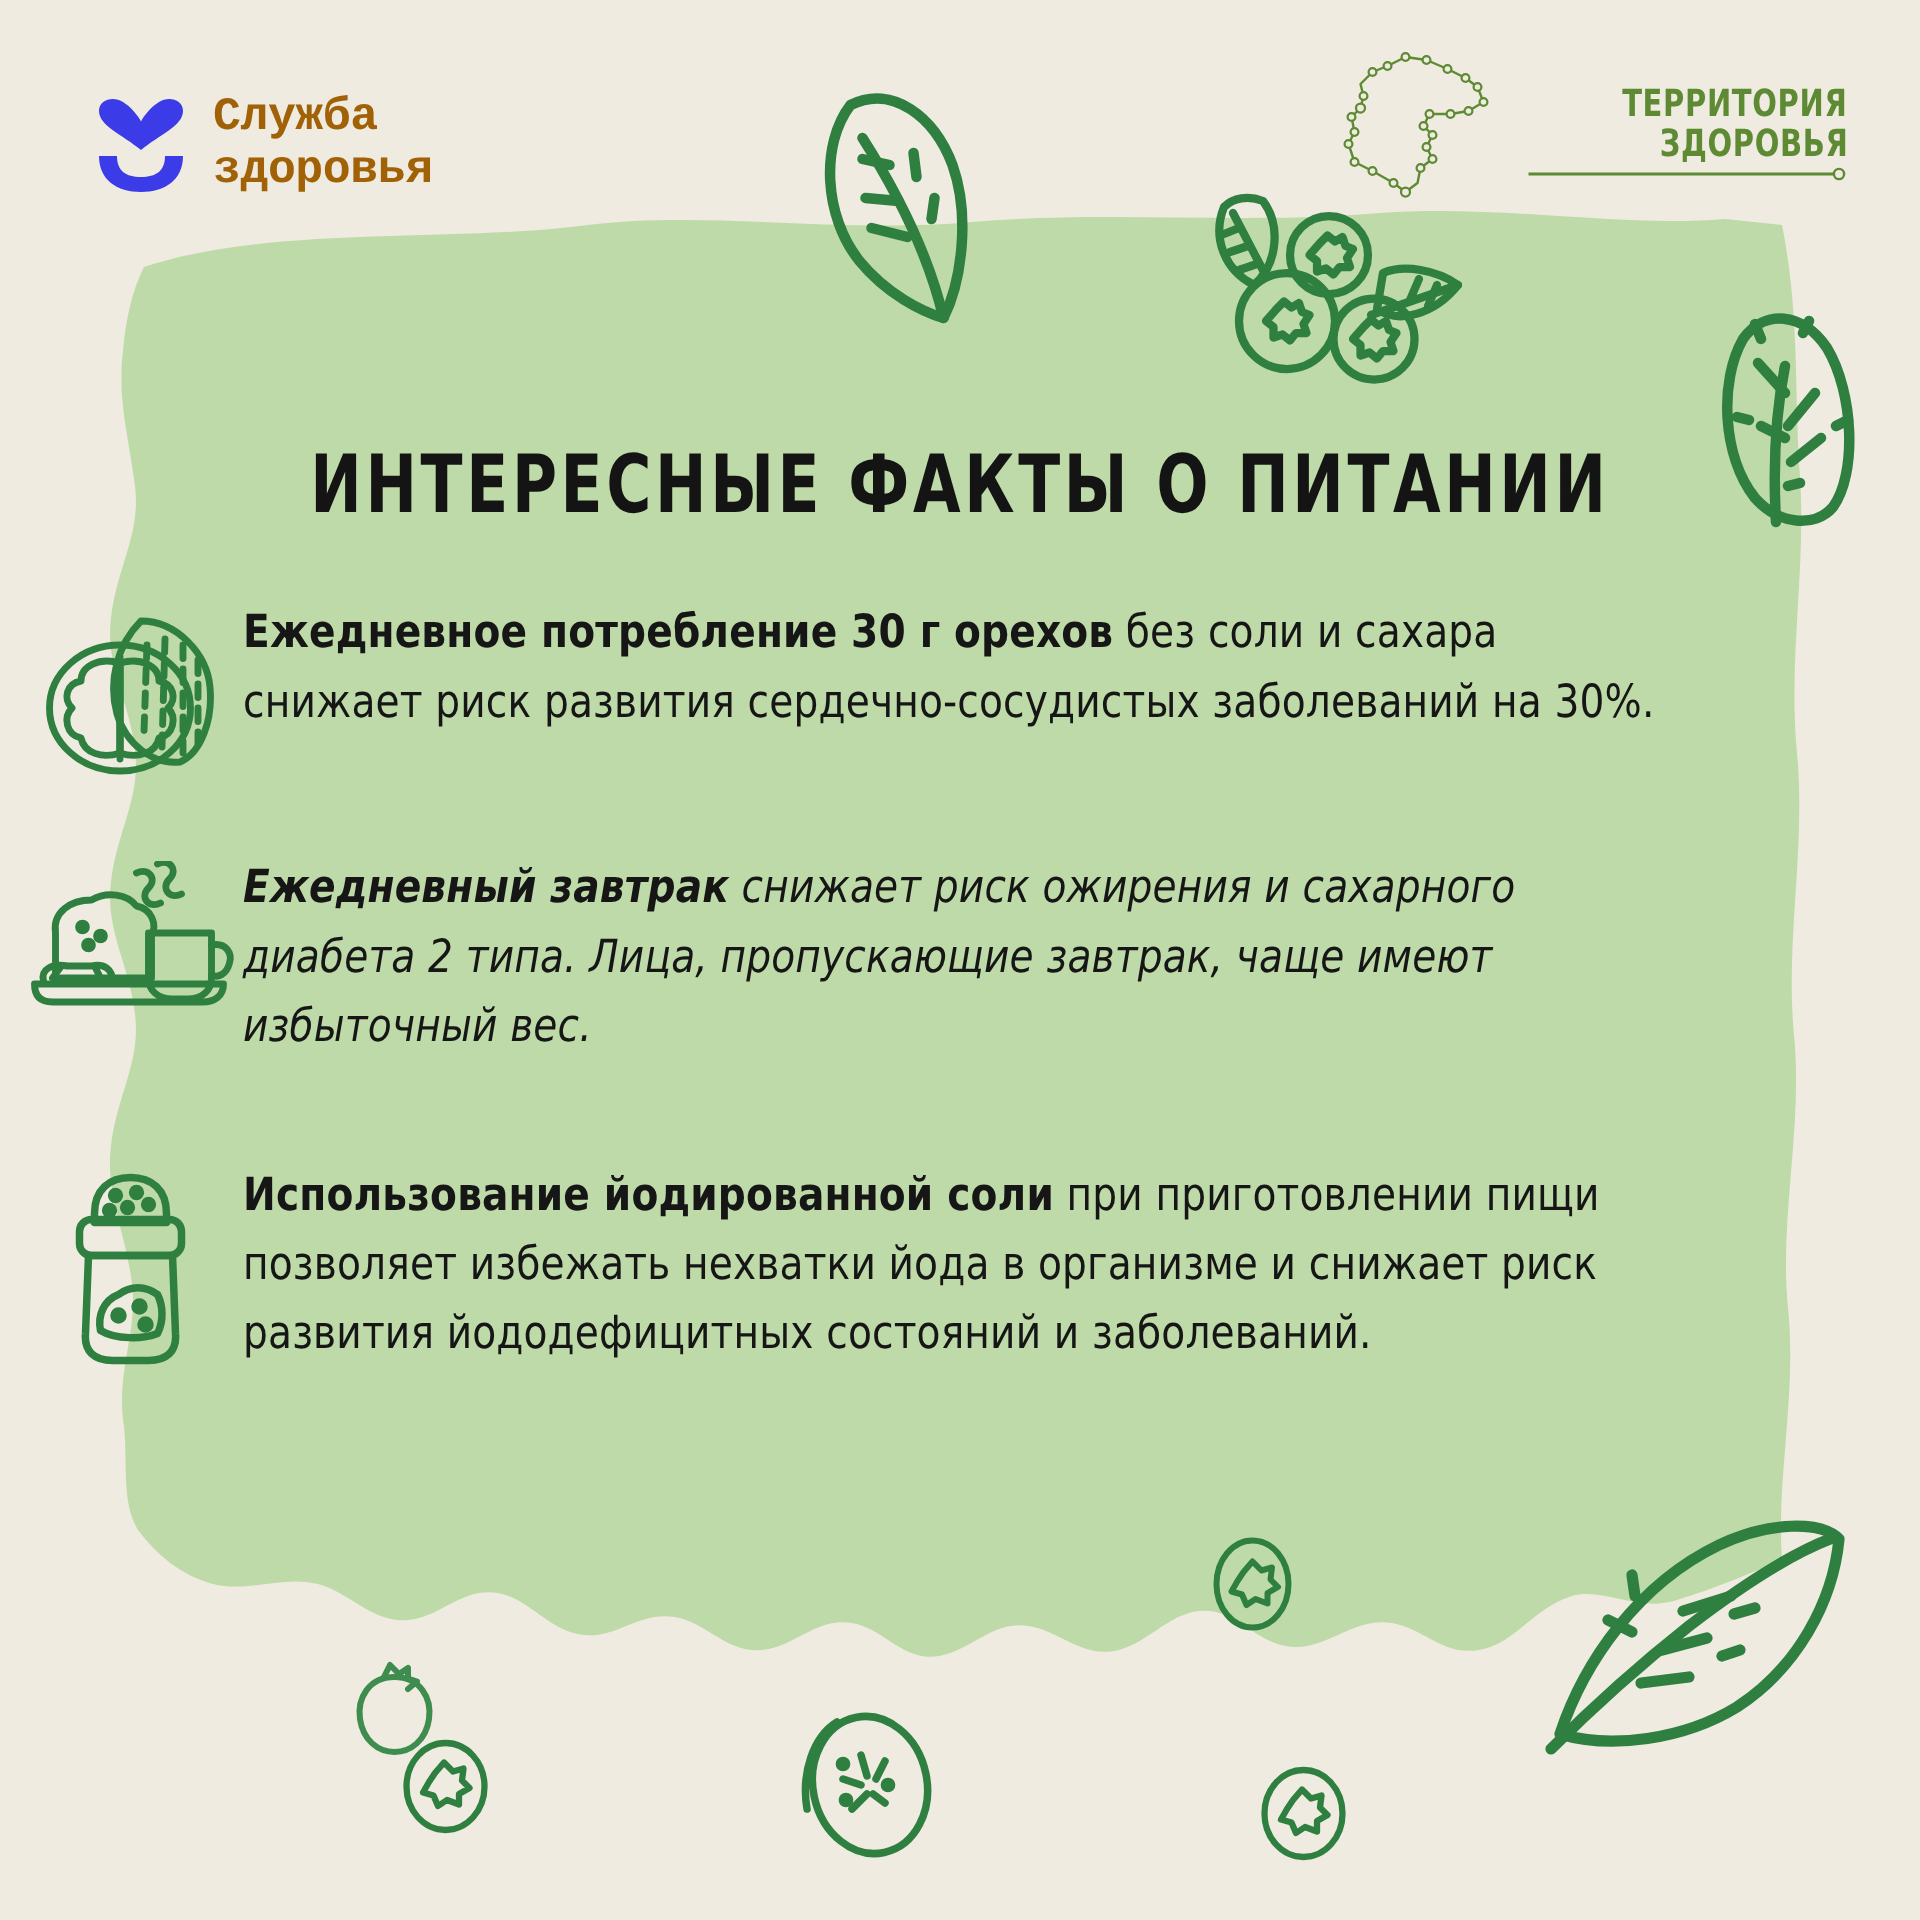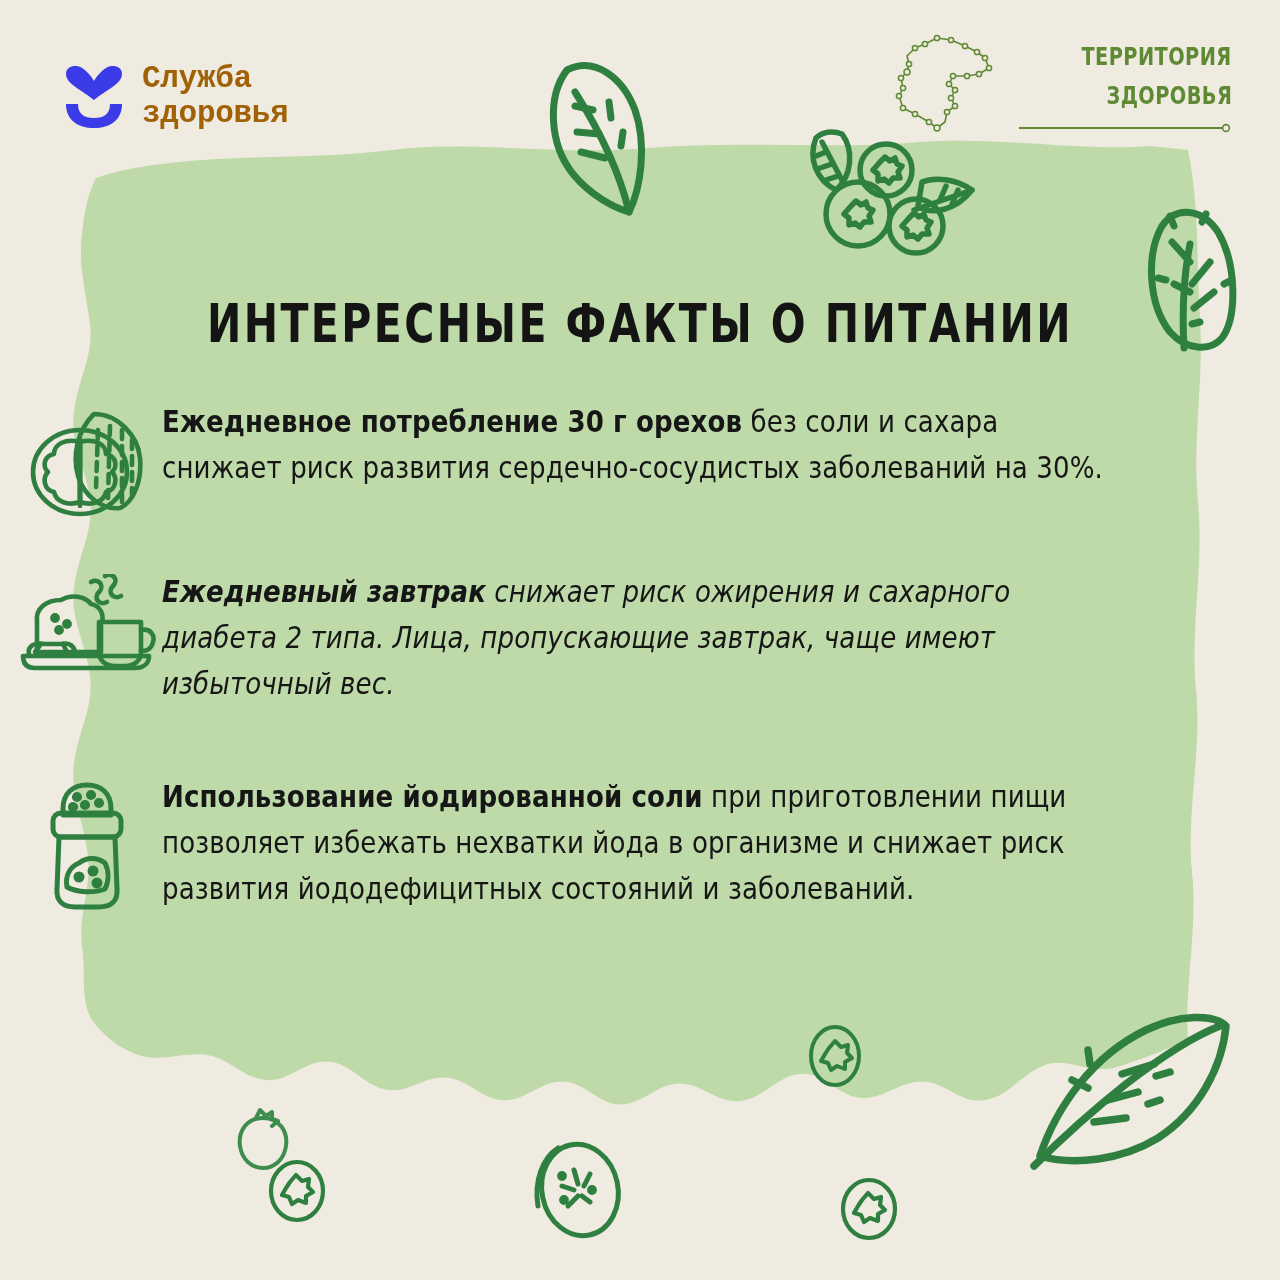--- a/index.html
+++ b/index.html
@@ -57,21 +57,20 @@
     display: flex;
     align-items: center;
     gap: 6px;
   }
   .terr-map { width: 122px; height: 104px; display: block; }
   .terr-words {
     display: flex;
     flex-direction: column;
     align-items: flex-end;
     margin-top: 4px;
-    gap: 12px;
   }
   .terr-line {
     font-family: "DejaVu Sans Condensed", "Liberation Sans Narrow", "Liberation Sans", sans-serif;
     font-weight: bold;
     color: #5d8a33;
     font-size: 25px;
     line-height: 1.08;
     letter-spacing: 0.5px;
     transform: scaleX(0.86);
     transform-origin: right center;

